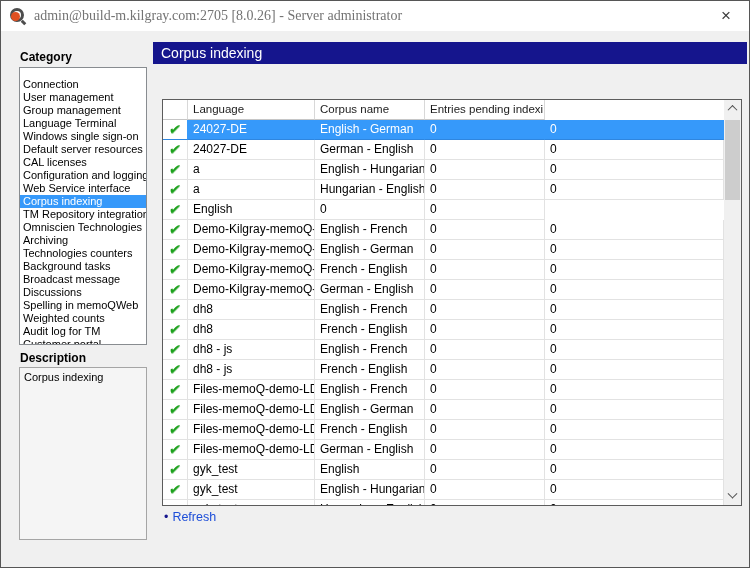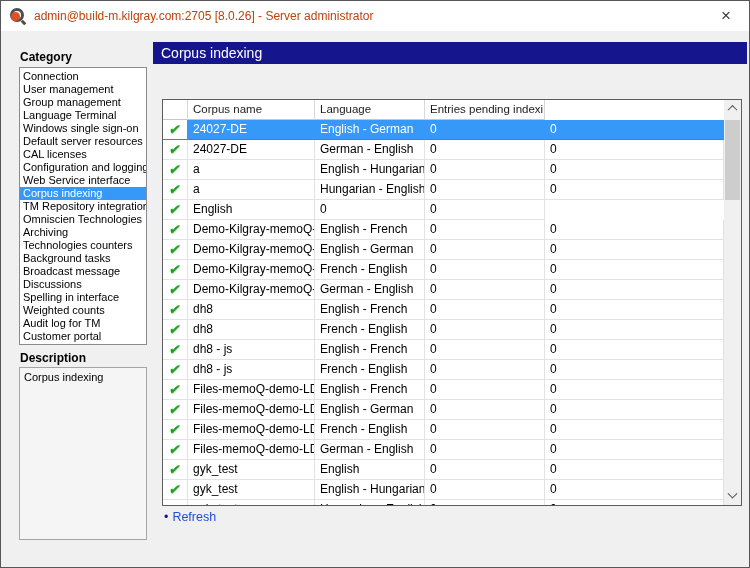--- a/index.html
+++ b/index.html
@@ -24,33 +24,33 @@
     border:3px solid #4d4d4d; border-radius:50%;
   }
   .app-icon .crescent {
     position:absolute; left:1px; top:4px; width:9px; height:9px;
     background:#e05022; border-radius:50%;
   }
   .app-icon .tail {
     position:absolute; right:0; bottom:0; width:5px; height:3px;
     background:#4d4d4d; transform:rotate(45deg);
   }
-  .title-text { font-size:12px; color:#c2410c; }
+  .title-text { font-size:14px; color:#737373;font-family:Liberation Serif, serif; }
   .close-x {
     position:absolute; right:0; top:0; width:46px; height:30px;
     display:flex; align-items:center; justify-content:center;
     font-size:17px; color:#3c3c3c; font-weight:400;
   }
   
   .cat-label, .desc-label { position:absolute; left:19px; font-weight:bold; font-size:12px; color:#000; }
   .cat-label { top:49px; }
   .desc-label { top:350px; }
   .listbox {
     position:absolute; left:18px; top:66px; width:128px; height:278px;
-    background:#ffffff; border:1px solid #888c90; overflow:hidden; padding-top:2px;
+    background:#ffffff; border:1px solid #888c90; overflow:hidden; padding-top:10px;
   }
   .lb-item { height:13px; line-height:13px; padding-left:3px; white-space:nowrap; overflow:hidden; }
   .lb-item.selected { background:#3699fa; color:#ffffff; }
   .descbox {
     position:absolute; left:18px; top:366px; width:128px; height:173px;
     background:#f5f5f5; border:1px solid #a5a5a5; padding:3px 4px;
   }
   
   .blue-header {
     position:absolute; left:152px; top:41px; width:594px; height:22px;
@@ -147,42 +147,42 @@
       <div class="lb-item">Archiving</div>
 
       <div class="lb-item">Technologies counters</div>
 
       <div class="lb-item">Background tasks</div>
 
       <div class="lb-item">Broadcast message</div>
 
       <div class="lb-item">Discussions</div>
 
-      <div class="lb-item">Spelling in interface</div>
+      <div class="lb-item">Spelling in memoQWeb</div>
 
       <div class="lb-item">Weighted counts</div>
 
       <div class="lb-item">Audit log for TM</div>
 
       <div class="lb-item">Customer portal</div>
 
   </div>
   <div class="desc-label">Description</div>
   <div class="descbox">
     <span>Corpus indexing</span>
   </div>
 
   <div class="blue-header">Corpus indexing</div>
 
   <div class="tablebox">
     <div class="tgrid">
       <div class="trow thead">
         <div class="tc check"></div>
+        <div class="tc">Language</div>
         <div class="tc">Corpus name</div>
-        <div class="tc">Language</div>
         <div class="tc">Entries pending indexing</div>
       </div>
 
         <div class="trow selected">
           <div class="tc check"><span class="check-glyph">✔</span></div>
           <div class="tc">24027-DE</div>
           <div class="tc">English - German</div>
           <div class="tc">0</div>
           <div class="tc">0</div>
         </div>

